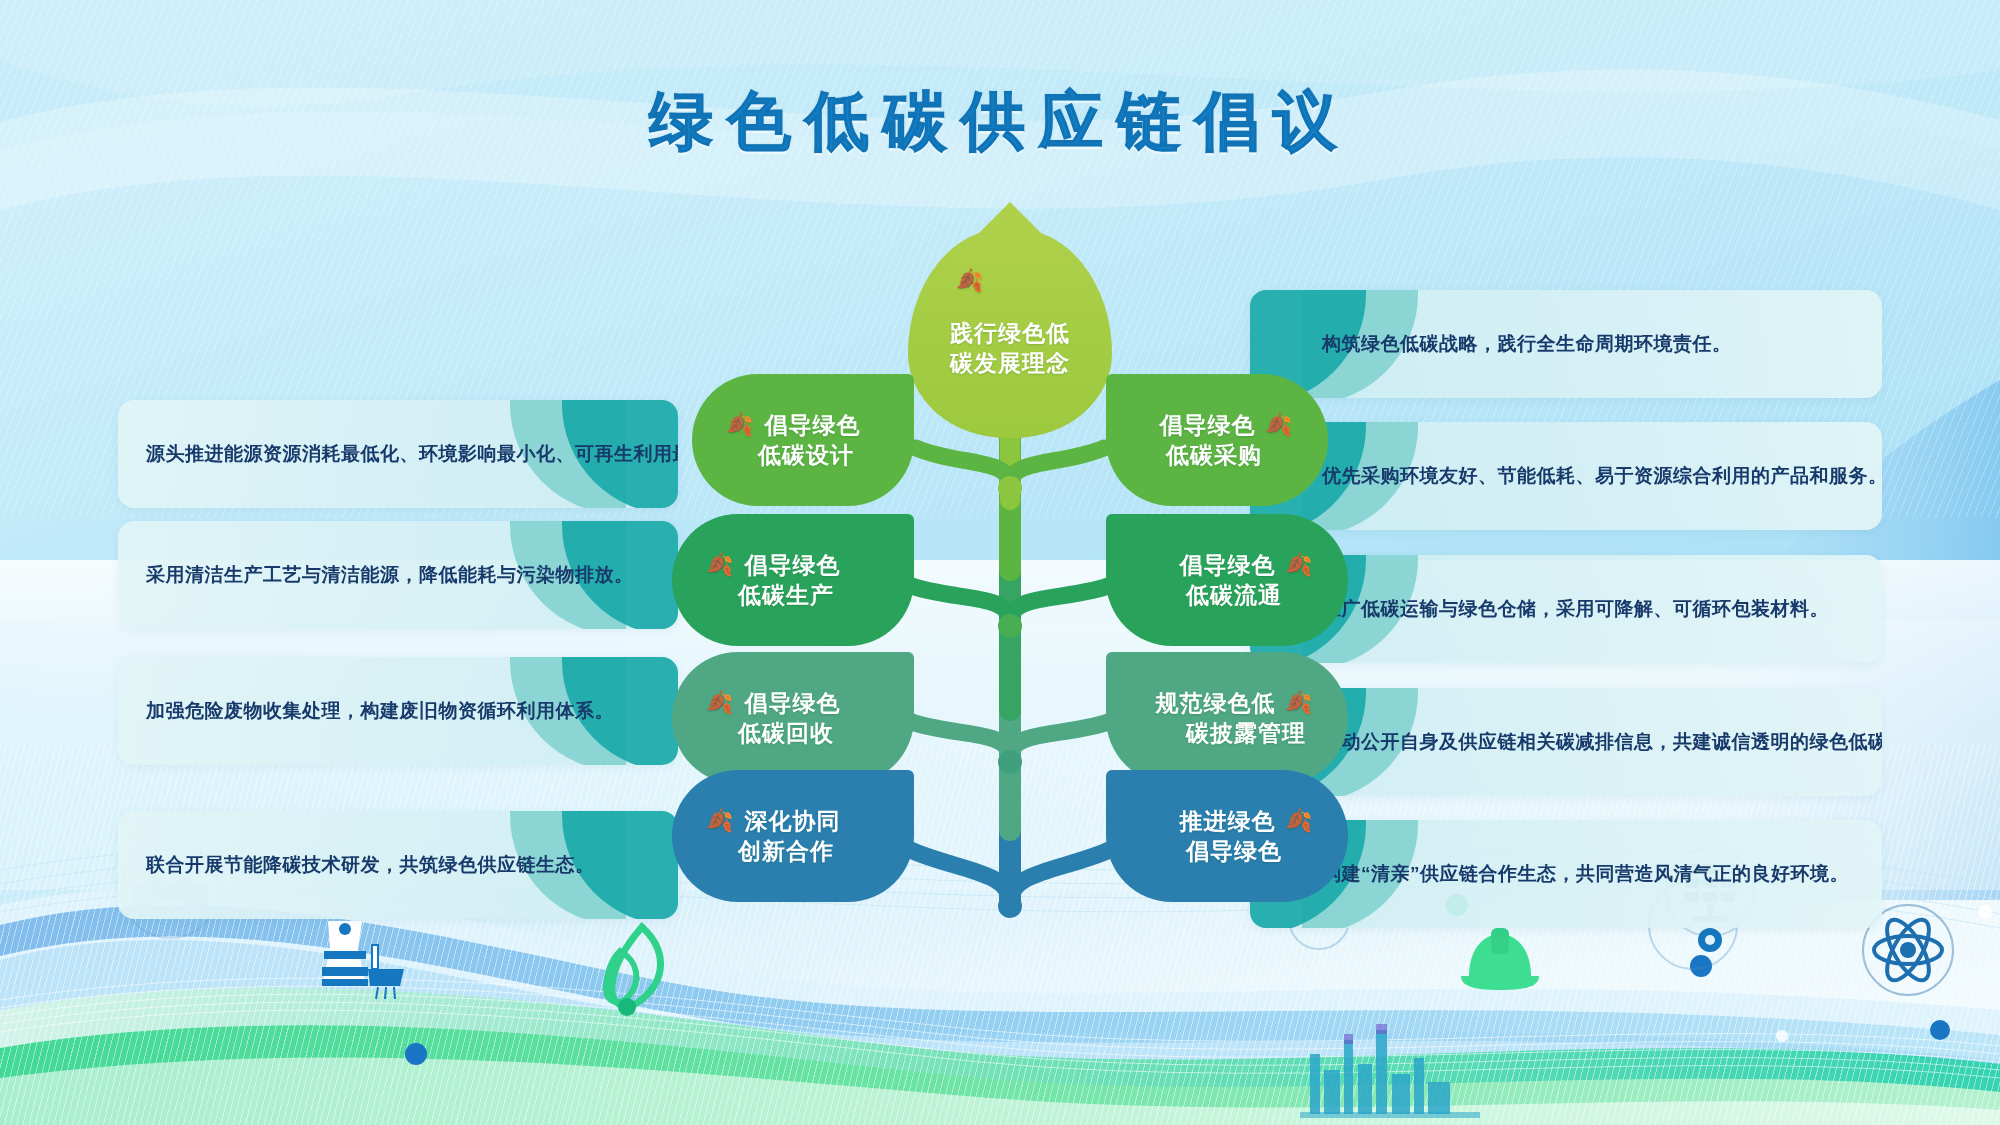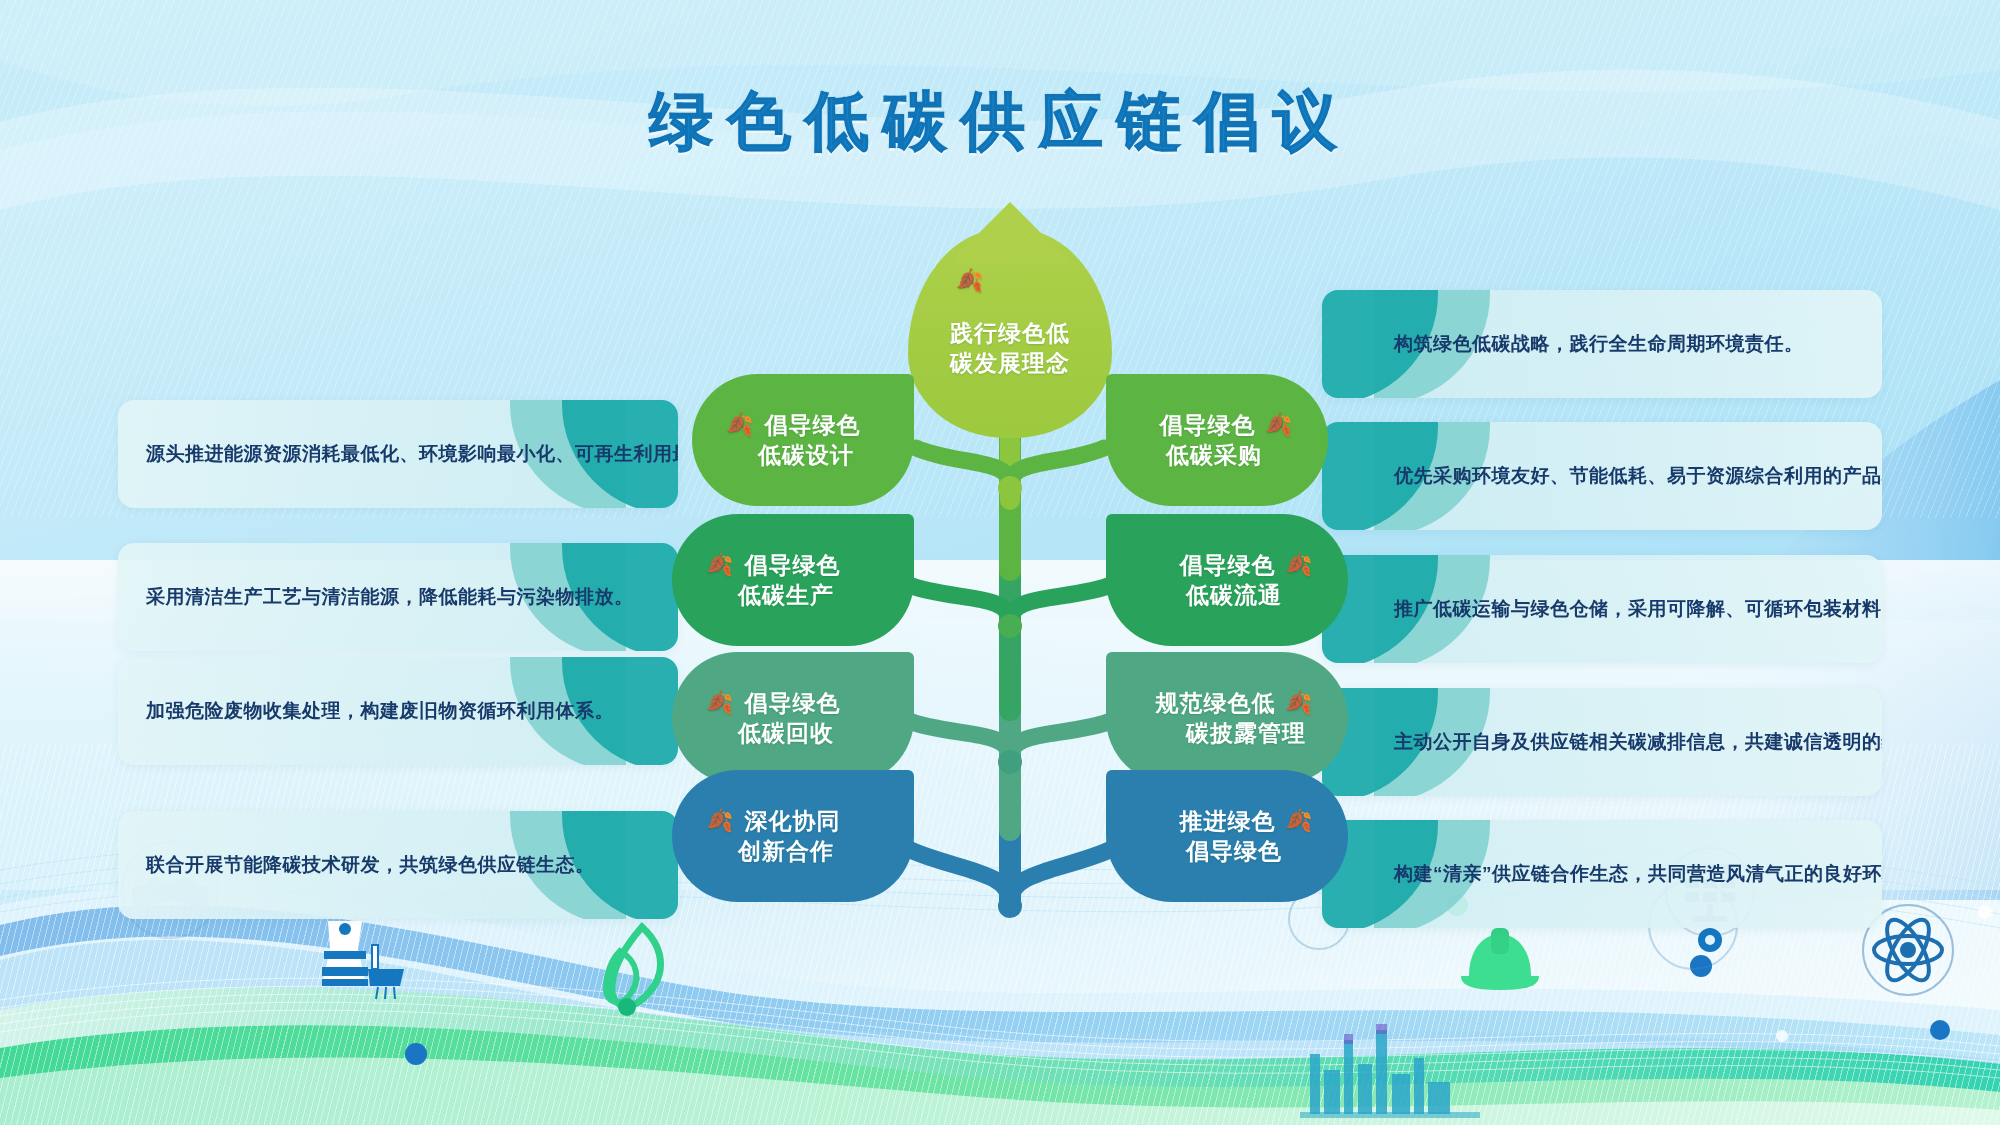--- a/index.html
+++ b/index.html
@@ -46,21 +46,21 @@
     z-index:30;
     overflow:hidden;
   }
   .panel.left{
     left:118px;width:560px;
     background:linear-gradient(95deg,rgba(226,245,247,.92) 0%,rgba(216,241,245,.90) 45%,rgba(206,238,243,.88) 100%);
     justify-content:flex-start;
     box-shadow:0 2px 10px rgba(40,110,140,.08);
   }
   .panel.right{
-    right:118px;width:560px;
+    right:118px;width:632px;
     background:linear-gradient(265deg,rgba(226,245,247,.92) 0%,rgba(216,241,245,.90) 45%,rgba(206,238,243,.88) 100%);
     justify-content:flex-start;
     box-shadow:0 2px 10px rgba(40,110,140,.08);
   }
   .panel .ptext{
     position:relative;z-index:4;
     font-size:19px;font-weight:700;color:#173a6b;
     letter-spacing:.5px;white-space:nowrap;
   }
   .panel.left .ptext{padding-left:28px;}
@@ -216,21 +216,21 @@
     <span class="title">绿色低碳供应链倡议</span>
   </div>
 
   <div class="panel left" style="top:400px">
     <div class="leafmark">
         <span class="lm-a"></span>
         <span class="lm-b"></span>
       </div>
     <div class="ptext">源头推进能源资源消耗最低化、环境影响最小化、可再生利用最大化。</div>
   </div>
-  <div class="panel left" style="top:543px">
+  <div class="panel left" style="top:521px">
     <div class="leafmark">
         <span class="lm-a"></span>
         <span class="lm-b"></span>
       </div>
     <div class="ptext">采用清洁生产工艺与清洁能源，降低能耗与污染物排放。</div>
   </div>
   <div class="panel left" style="top:657px">
     <div class="leafmark">
         <span class="lm-a"></span>
         <span class="lm-b"></span>

